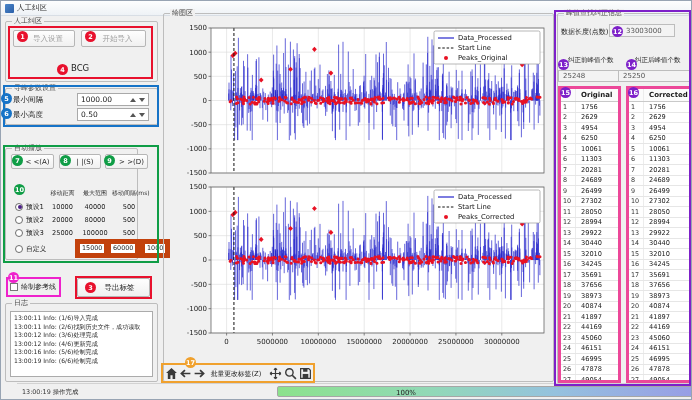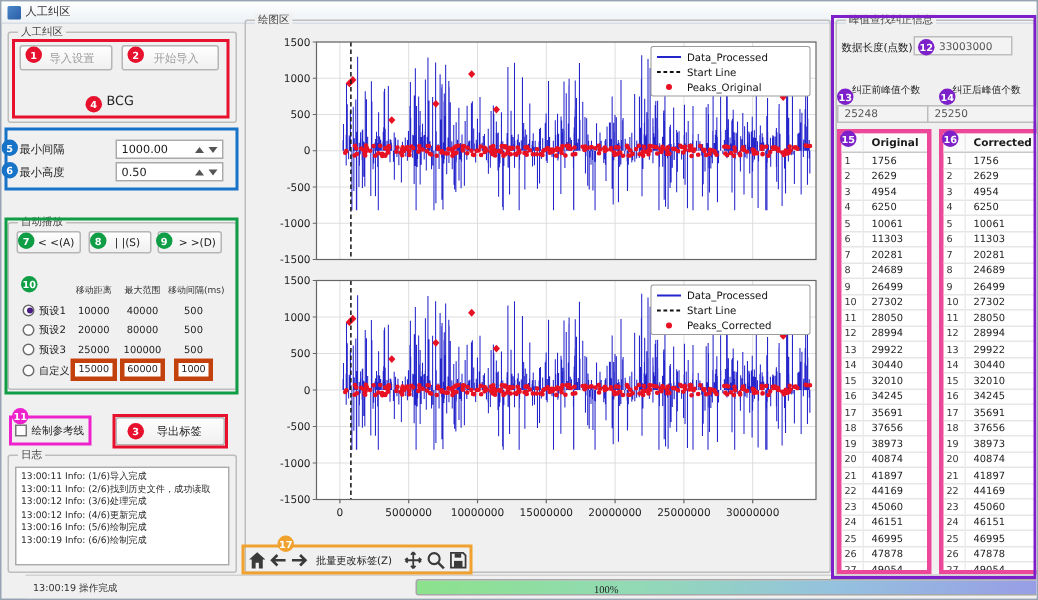--- a/index.html
+++ b/index.html
@@ -18,38 +18,38 @@
 .spin .arrows{margin-left:auto;display:flex;align-items:center;gap:3px;padding-right:3px;}
 .tri-up{width:0;height:0;border-left:3px solid transparent;border-right:3px solid transparent;border-bottom:4px solid #555;}
 .tri-down{width:0;height:0;border-left:3px solid transparent;border-right:3px solid transparent;border-top:4px solid #555;}
 .preset-head,.preset-row{display:grid;grid-template-columns:35px 31px 34px 34px;align-items:center;height:13px;}
 .preset-head span{font-size:6px;color:#333;text-align:center;white-space:nowrap;}
 .preset-row .pcell{font-size:6.6px;text-align:center;white-space:nowrap;}
 .radio-label{display:flex;align-items:center;gap:3px;padding-left:3px;}
 .radio{width:8px;height:8px;border:1px solid #6d6d6d;border-radius:50%;background:#fff;position:relative;flex:0 0 auto;}
 .radio.sel::after{content:"";position:absolute;left:1.5px;top:1.5px;width:4px;height:4px;border-radius:50%;background:#4a1d86;}
 .rlabel{font-size:6.8px;white-space:nowrap;}
-.mini-input{display:inline-block;background:#fff;border:3px solid #c2410c;font-size:6.4px;padding:0 2px;min-width:26px;text-align:left;line-height:9px;}
+.mini-input{display:inline-block;background:#fff;border:5px solid #c2410c;font-size:6.4px;padding:0 2px;min-width:26px;text-align:left;line-height:9px;margin-left:28px;}
 .checkbox{position:absolute;width:8px;height:8px;background:#fff;border:1px solid #777;}
 .logbox{position:absolute;background:#fff;border:1px solid #ababab;padding:2px 3px;overflow:hidden;}
 .logline{font-size:6.1px;line-height:8.6px;color:#2a2a2a;white-space:nowrap;}
 .ro-input{position:absolute;background:#f3f3f3;border:1px solid #bdbdbd;font-size:7px;color:#555;display:flex;align-items:center;padding-left:4px;}
 .pt{position:absolute;background:#fff;border:3px solid #ec4899;overflow:hidden;}
 .pt-row{display:flex;height:10.5px;border-bottom:1px solid #e6e6e6;align-items:center;}
 .pt-row.head{height:13px;border-bottom:1px solid #c9c9c9;background:#fbfbfb;}
 .pt-num{width:15px;font-size:6.4px;padding-left:2px;color:#333;flex:0 0 auto;border-right:1px solid #ececec;height:100%;display:flex;align-items:center;}
 .pt-val{flex:1;font-size:6.6px;padding-left:5px;}
 .pt-row.head .pt-val{font-size:7px;font-weight:bold;}
 .ann{position:absolute;pointer-events:none;z-index:5;border:2px solid;}
 .badge{position:absolute;width:11px;height:11px;border-radius:50%;color:#fff;font-size:6.5px;font-weight:bold;display:flex;align-items:center;justify-content:center;z-index:6;}
 .toolbar-icon{position:absolute;width:13px;height:13px;}
 .statusbar{position:absolute;left:16px;bottom:0;width:100%;height:16px;background:#f0f0f0;border-top:1px solid #d2d2d2;}
 .status-msg{position:absolute;left:5px;top:4px;font-size:6.4px;color:#333;}
 .progress{position:absolute;left:260px;top:2px;width:428px;height:11px;border:1px solid #a6a6a6;border-radius:2px;background:linear-gradient(90deg,#8ce28c 0%,#92d9b6 35%,#95c2de 65%,#989ae6 100%);}
-.progress-text{position:absolute;left:118px;top:1.5px;font-size:7px;color:#222;font-family:Liberation Serif, serif;}
+.progress-text{position:absolute;left:118px;top:1.5px;font-size:7px;color:#222;}
 svg text{font-family:"DejaVu Sans","Liberation Sans",sans-serif;}
 .chart-svg{position:absolute;background:transparent;}
 </style>
 </head>
 <body>
 
 <div class="window">
 
   <div class="titlebar">
     <span class="titlebar-icon"></span>
@@ -57,39 +57,42 @@
   </div>
 
   <div class="group" style="left:4px;top:20px;width:153px;height:61px;">
     <span class="group-title">人工纠区</span>
   </div>
   <div class="btn disabled" style="left:12px;top:29px;width:62px;height:17px;padding-left:8px;">导入设置</div>
   <div class="btn disabled" style="left:80px;top:29px;width:65px;height:17px;padding-left:8px;">开始导入</div>
   <span class="lbl" style="left:70px;top:62px;font-size:8.5px;">BCG</span>
   <div class="ann" style="left:7px;top:25px;width:145px;height:53px;border-color:#e8112d;"></div>
 
+  <div class="group" style="left:4px;top:87px;width:153px;height:37px;">
+    <span class="group-title">寻峰参数设置</span>
+  </div>
   <span class="lbl" style="left:12px;top:94px;">最小间隔</span>
   <div class="spin" style="left:76px;top:92px;width:72px;height:13px;">
     <span>1000.00</span>
     <span class="arrows">
         <span class="tri-up"></span>
         <span class="tri-down"></span>
       </span>
   </div>
   <span class="lbl" style="left:12px;top:109px;">最小高度</span>
   <div class="spin" style="left:76px;top:107px;width:72px;height:13px;">
     <span>0.50</span>
     <span class="arrows">
         <span class="tri-up"></span>
         <span class="tri-down"></span>
       </span>
   </div>
   <div class="ann" style="left:2px;top:84px;width:156px;height:42px;border-color:#1673c7;"></div>
 
-  <div class="group" style="left:4px;top:147px;width:153px;height:112px;">
+  <div class="group" style="left:4px;top:147px;width:133px;height:112px;">
     <span class="group-title">自动播放</span>
   </div>
   <div class="btn" style="left:10px;top:153px;width:43px;height:15px;padding-left:10px;font-size:7px;">&lt; &lt;(A)</div>
   <div class="btn" style="left:58px;top:153px;width:42px;height:15px;padding-left:10px;font-size:7px;">| |(S)</div>
   <div class="btn" style="left:104px;top:153px;width:43px;height:15px;padding-left:10px;font-size:7px;">&gt; &gt;(D)</div>
 
   <div style="position:absolute;left:11px;top:186px;width:136px;" id="preset-table">
     <div class="preset-head" id="preset-head">
         <span></span>
         <span>移动距离</span>

